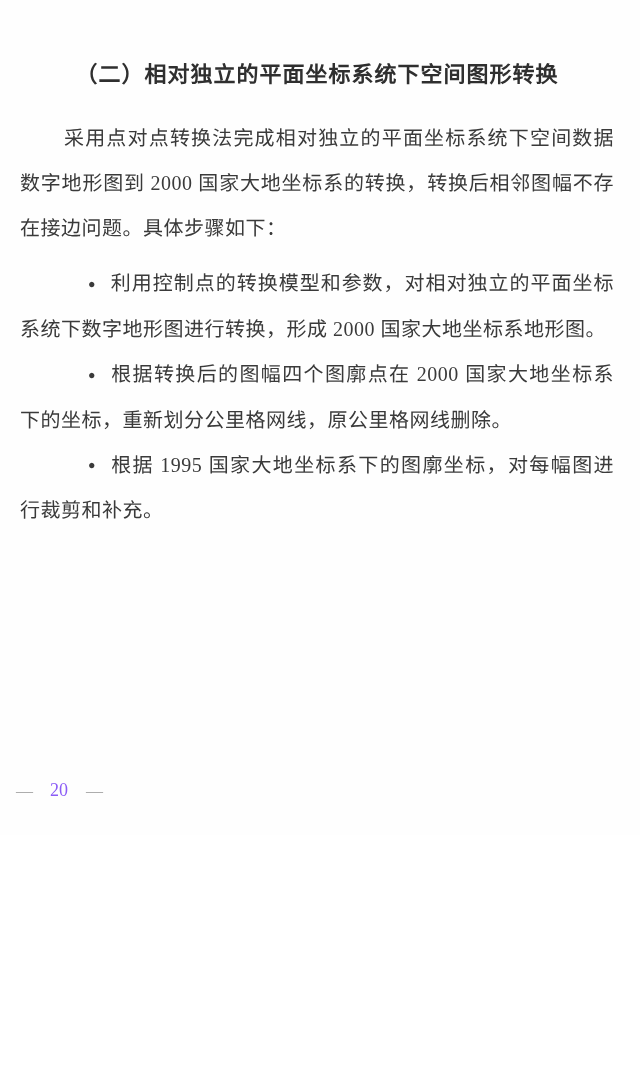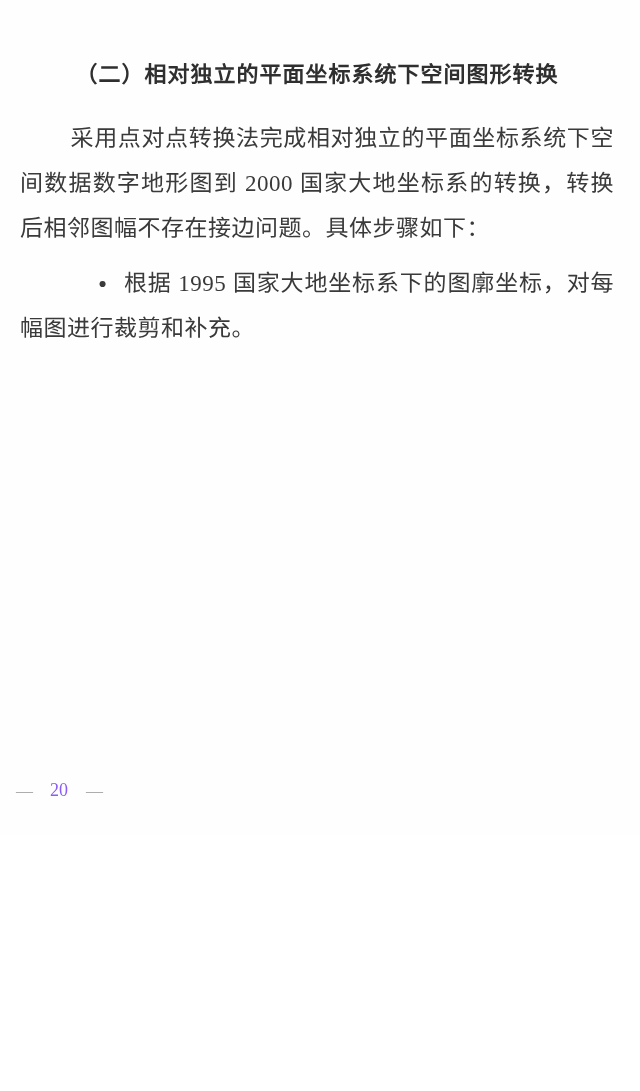--- a/index.html
+++ b/index.html
@@ -24,21 +24,21 @@
   .heading {
     font-size: 22px;
     font-weight: bold;
     text-align: center;
     color: #2f2f2f;
     letter-spacing: 1px;
     line-height: 30px;
     margin: 20px 0 26px 0;
   }
   .body-text {
-    font-size: 23px;
+    font-size: 20px;
     line-height: 45px;
     letter-spacing: 0.5px;
     text-align: justify;
     margin: 0;
     color: #3a3a3a;
   }
   .intro {
     text-indent: 2.2em;
   }
   .bullets {
@@ -76,21 +76,23 @@
 
 <div class="page">
   <div class="content">
 
     <h1 class="heading">（二）相对独立的平面坐标系统下空间图形转换</h1>
 
     <p class="body-text intro">采用点对点转换法完成相对独立的平面坐标系统下空间数据数字地形图到 2000 国家大地坐标系的转换，转换后相邻图幅不存在接边问题。具体步骤如下：</p>
 
     <div class="bullets">
 
+      <p class="body-text bullet-para"><span class="bullet-glyph">●</span><span>利用控制点的转换模型和参数，对相对独立的平面坐标系统下数字地形图进行转换，形成 2000 国家大地坐标系地形图。</span></p>
 
+      <p class="body-text bullet-para"><span class="bullet-glyph">●</span><span>根据转换后的图幅四个图廓点在 2000 国家大地坐标系下的坐标，重新划分公里格网线，原公里格网线删除。</span></p>
 
       <p class="body-text bullet-para"><span class="bullet-glyph">●</span><span>根据 1995 国家大地坐标系下的图廓坐标，对每幅图进行裁剪和补充。</span></p>
 
     </div>
   </div>
 
   <div class="footer">
     <span class="dash">—</span>
     <span class="num">20</span>
     <span class="dash">—</span>

